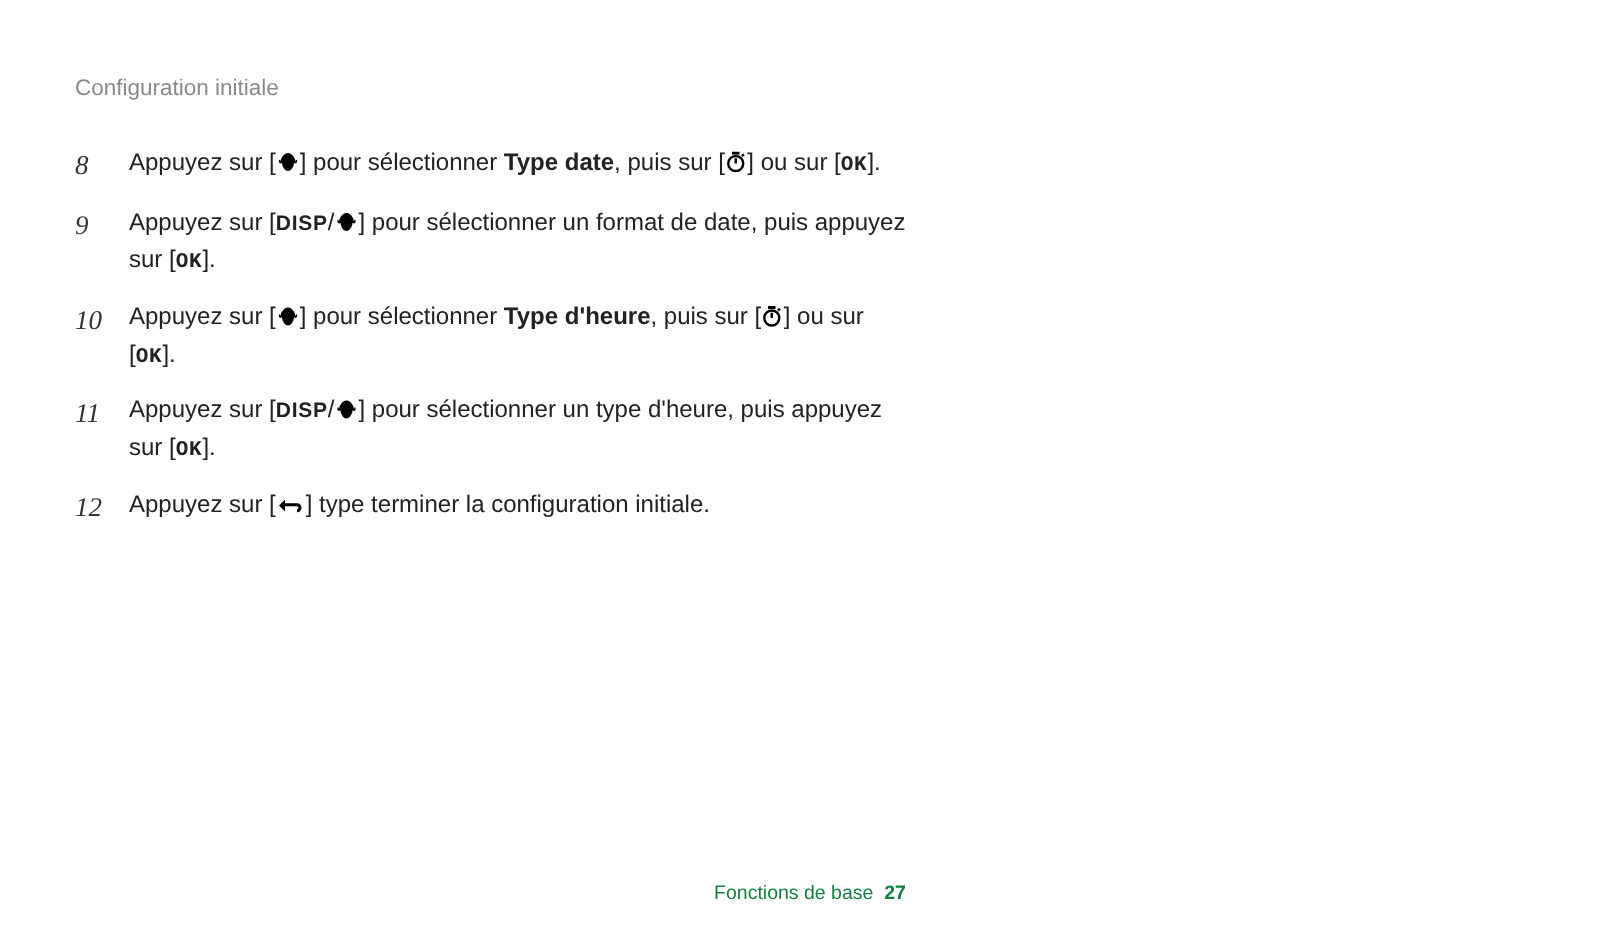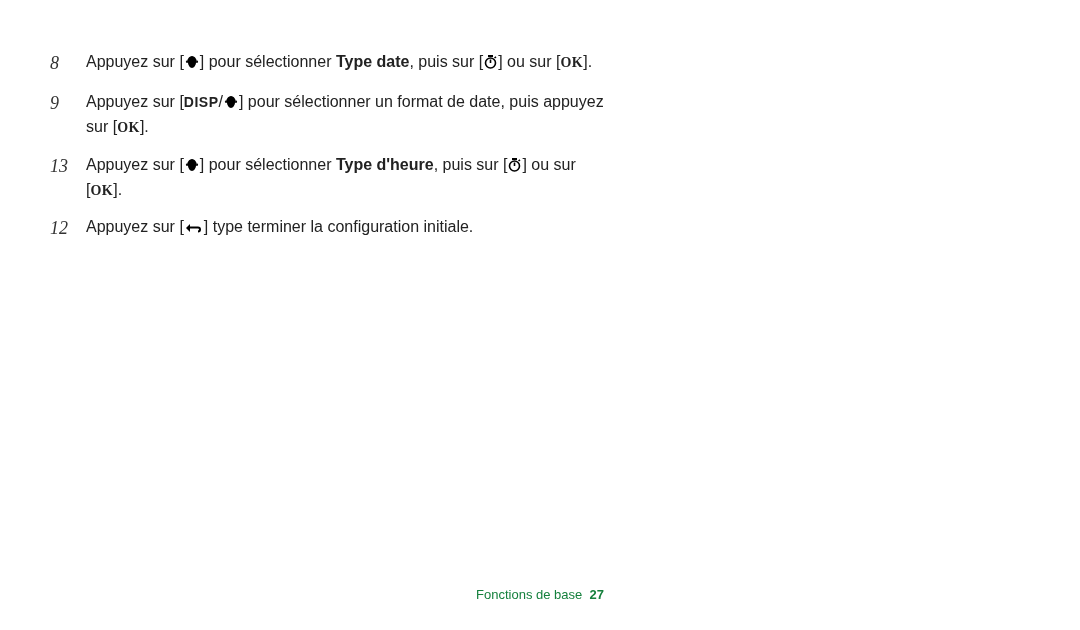--- a/index.html
+++ b/index.html
@@ -57,40 +57,43 @@
   }
   .disp {
     font-weight: 700;
     font-family: Arial, sans-serif;
     letter-spacing: 0.5px;
     font-size: 14px;
     margin-top: 17px;
   }
   .ok {
     font-weight: 700;
-    font-family: Liberation Serif, serif;
+    font-family: Liberation Mono, monospace;
     letter-spacing: 0.5px;
     font-size: 14px;
   }
   .footer {
     position: absolute;
     left: 0;
     right: 0;
     bottom: 28px;
     text-align: center;
     font-size: 13px;
     color: #15803d;
   }
   .footer .pageno { font-weight: 700; }
 </style>
 </head>
 <body>
 
 <div class="page">
 
+  <div class="header">
+    <span>Configuration initiale</span>
+  </div>
 
   <ol class="steps">
 
     <li>
       <span class="num">8</span>
       <span class="body">
         <span>Appuyez sur [</span><span class="icon"><svg width="14" height="14" viewBox="0 0 14 14">
               <path d="M7 1 C4 1 2 5 2 7 C2 5 0.5 5 1 7 C1.3 8.3 2.5 8 3 7.5 C3 10 5 13 7 13 C9 13 11 10 11 7.5 C11.5 8 12.7 8.3 13 7 C13.5 5 12 5 12 7 C12 5 10 1 7 1 Z M5 6 A1 1 0 1 0 5 8 A1 1 0 1 0 5 6 M9 6 A1 1 0 1 0 9 8 A1 1 0 1 0 9 6" fill="#000"></path>
             </svg></span><span>] pour sélectionner </span><span class="bold">Type date</span><span>, puis sur [</span><span class="icon"><svg width="13" height="14" viewBox="0 0 13 14">
               <rect x="4" y="0" width="5" height="2" fill="#000"></rect>
@@ -104,33 +107,41 @@
     <li>
       <span class="num">9</span>
       <span class="body">
         <span>Appuyez sur [</span><span class="disp">DISP</span><span>/</span><span class="icon"><svg width="14" height="14" viewBox="0 0 14 14">
               <path d="M7 1 C4 1 2 5 2 7 C2 5 0.5 5 1 7 C1.3 8.3 2.5 8 3 7.5 C3 10 5 13 7 13 C9 13 11 10 11 7.5 C11.5 8 12.7 8.3 13 7 C13.5 5 12 5 12 7 C12 5 10 1 7 1 Z M5 6 A1 1 0 1 0 5 8 A1 1 0 1 0 5 6 M9 6 A1 1 0 1 0 9 8 A1 1 0 1 0 9 6" fill="#000"></path>
             </svg></span><span>] pour sélectionner un format de date, puis appuyez sur [</span><span class="ok">OK</span><span>].</span>
       </span>
     </li>
 
     <li>
-      <span class="num">13</span>
+      <span class="num">10</span>
       <span class="body">
         <span>Appuyez sur [</span><span class="icon"><svg width="14" height="14" viewBox="0 0 14 14">
               <path d="M7 1 C4 1 2 5 2 7 C2 5 0.5 5 1 7 C1.3 8.3 2.5 8 3 7.5 C3 10 5 13 7 13 C9 13 11 10 11 7.5 C11.5 8 12.7 8.3 13 7 C13.5 5 12 5 12 7 C12 5 10 1 7 1 Z M5 6 A1 1 0 1 0 5 8 A1 1 0 1 0 5 6 M9 6 A1 1 0 1 0 9 8 A1 1 0 1 0 9 6" fill="#000"></path>
             </svg></span><span>] pour sélectionner </span><span class="bold">Type d'heure</span><span>, puis sur [</span><span class="icon"><svg width="13" height="14" viewBox="0 0 13 14">
               <rect x="4" y="0" width="5" height="2" fill="#000"></rect>
               <circle cx="6.5" cy="8" r="5" fill="none" stroke="#000" stroke-width="1.6"></circle>
               <line x1="6.5" y1="8" x2="6.5" y2="4.5" stroke="#000" stroke-width="1.6"></line>
               <line x1="10.5" y1="3" x2="12" y2="1.8" stroke="#000" stroke-width="1.6"></line>
             </svg></span><span>] ou sur [</span><span class="ok">OK</span><span>].</span>
       </span>
     </li>
 
+    <li>
+      <span class="num">11</span>
+      <span class="body">
+        <span>Appuyez sur [</span><span class="disp">DISP</span><span>/</span><span class="icon"><svg width="14" height="14" viewBox="0 0 14 14">
+              <path d="M7 1 C4 1 2 5 2 7 C2 5 0.5 5 1 7 C1.3 8.3 2.5 8 3 7.5 C3 10 5 13 7 13 C9 13 11 10 11 7.5 C11.5 8 12.7 8.3 13 7 C13.5 5 12 5 12 7 C12 5 10 1 7 1 Z M5 6 A1 1 0 1 0 5 8 A1 1 0 1 0 5 6 M9 6 A1 1 0 1 0 9 8 A1 1 0 1 0 9 6" fill="#000"></path>
+            </svg></span><span>] pour sélectionner un type d'heure, puis appuyez sur [</span><span class="ok">OK</span><span>].</span>
+      </span>
+    </li>
 
     <li>
       <span class="num">12</span>
       <span class="body">
         <span>Appuyez sur [</span><span class="icon"><svg width="18" height="12" viewBox="0 0 18 12">
               <path d="M1 6 L5 2 L5 4.5 L13 4.5 A3 3 0 1 1 13 10.5 L13 8.5 A1 1 0 1 0 13 6.5 L5 6.5 L5 10 Z" fill="#000"></path>
             </svg></span><span>] type terminer la configuration initiale.</span>
       </span>
     </li>
 

